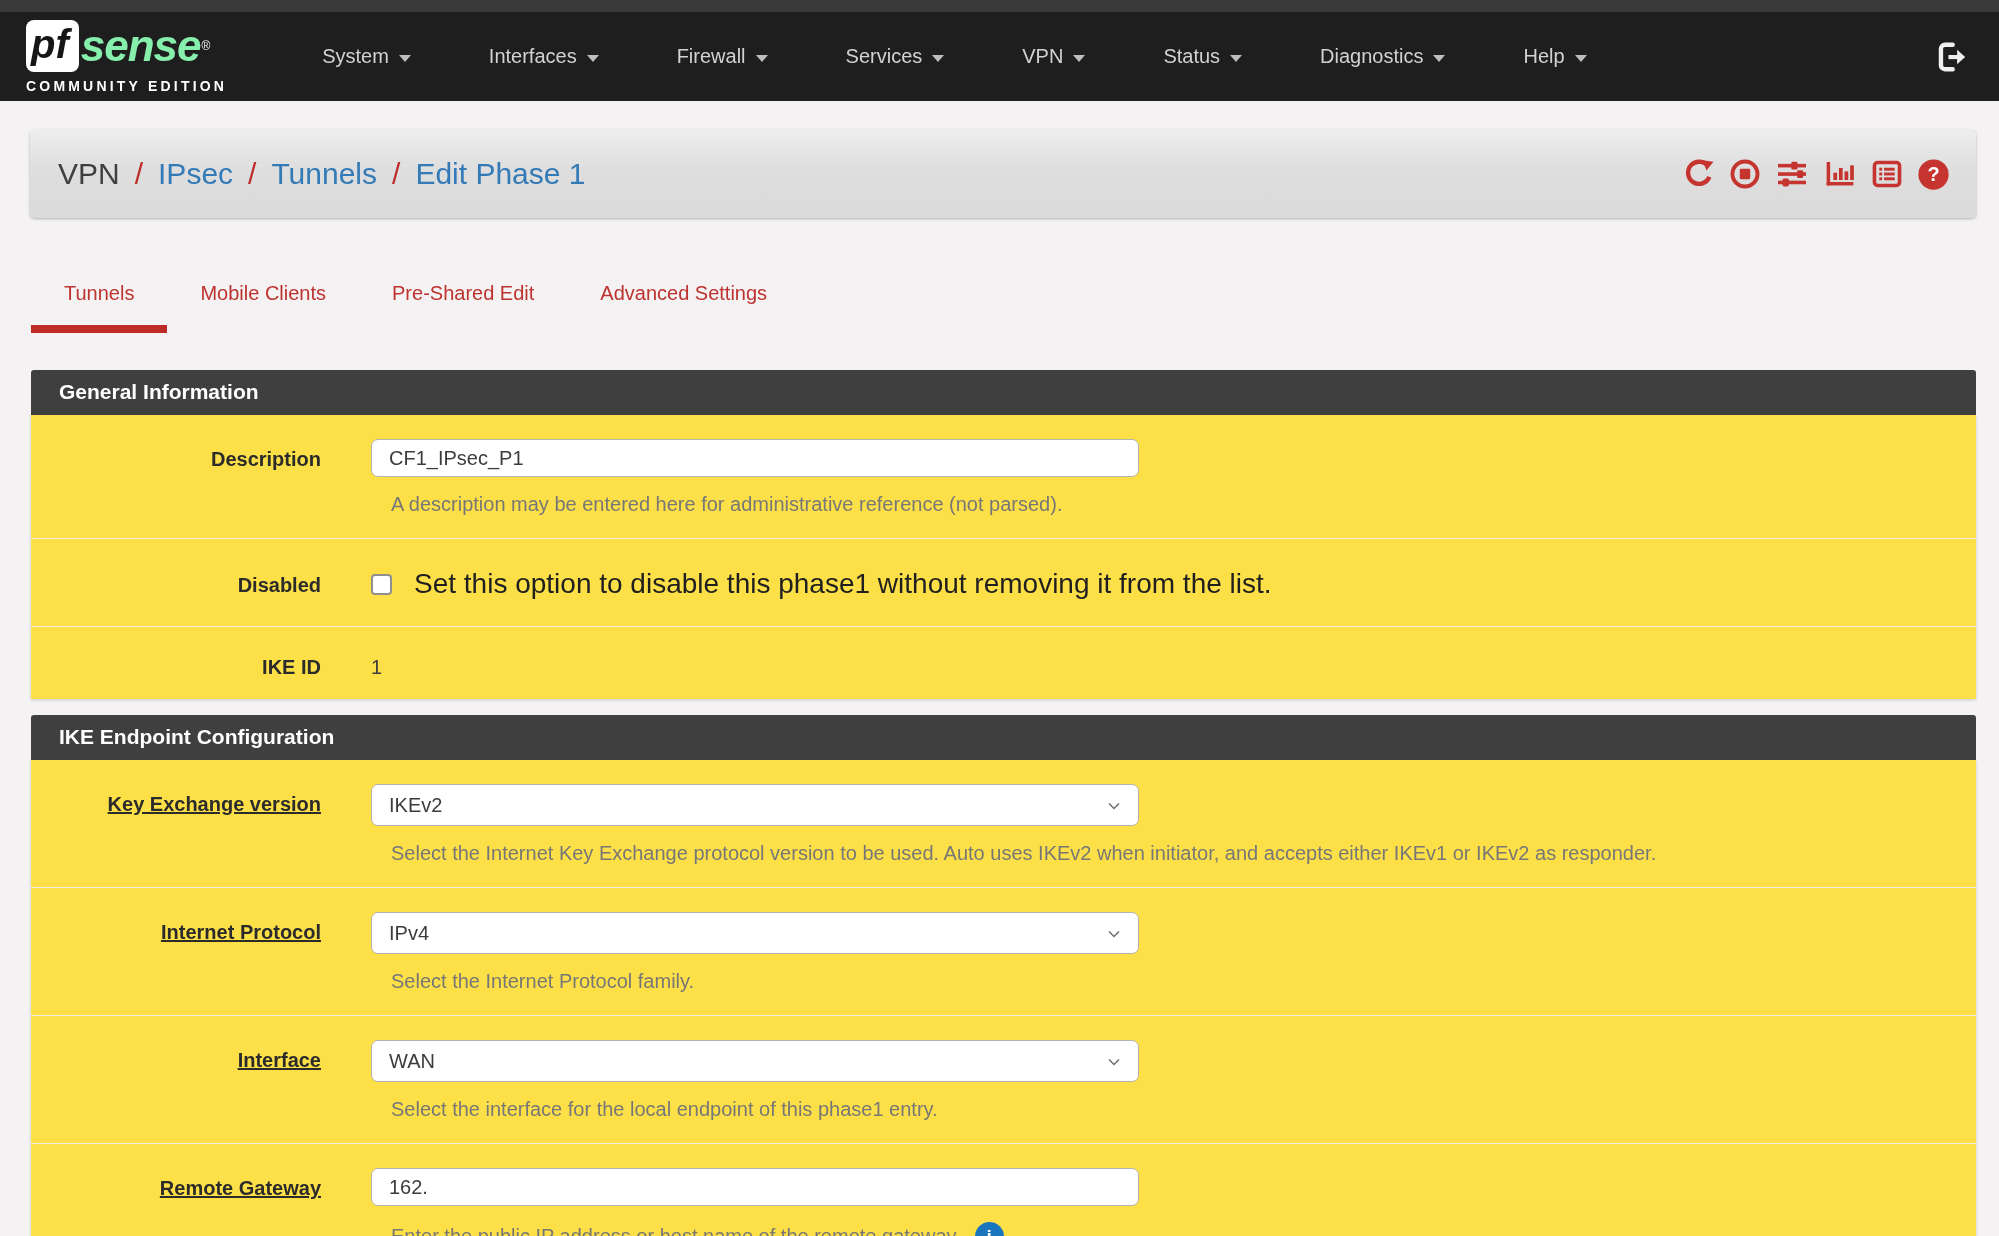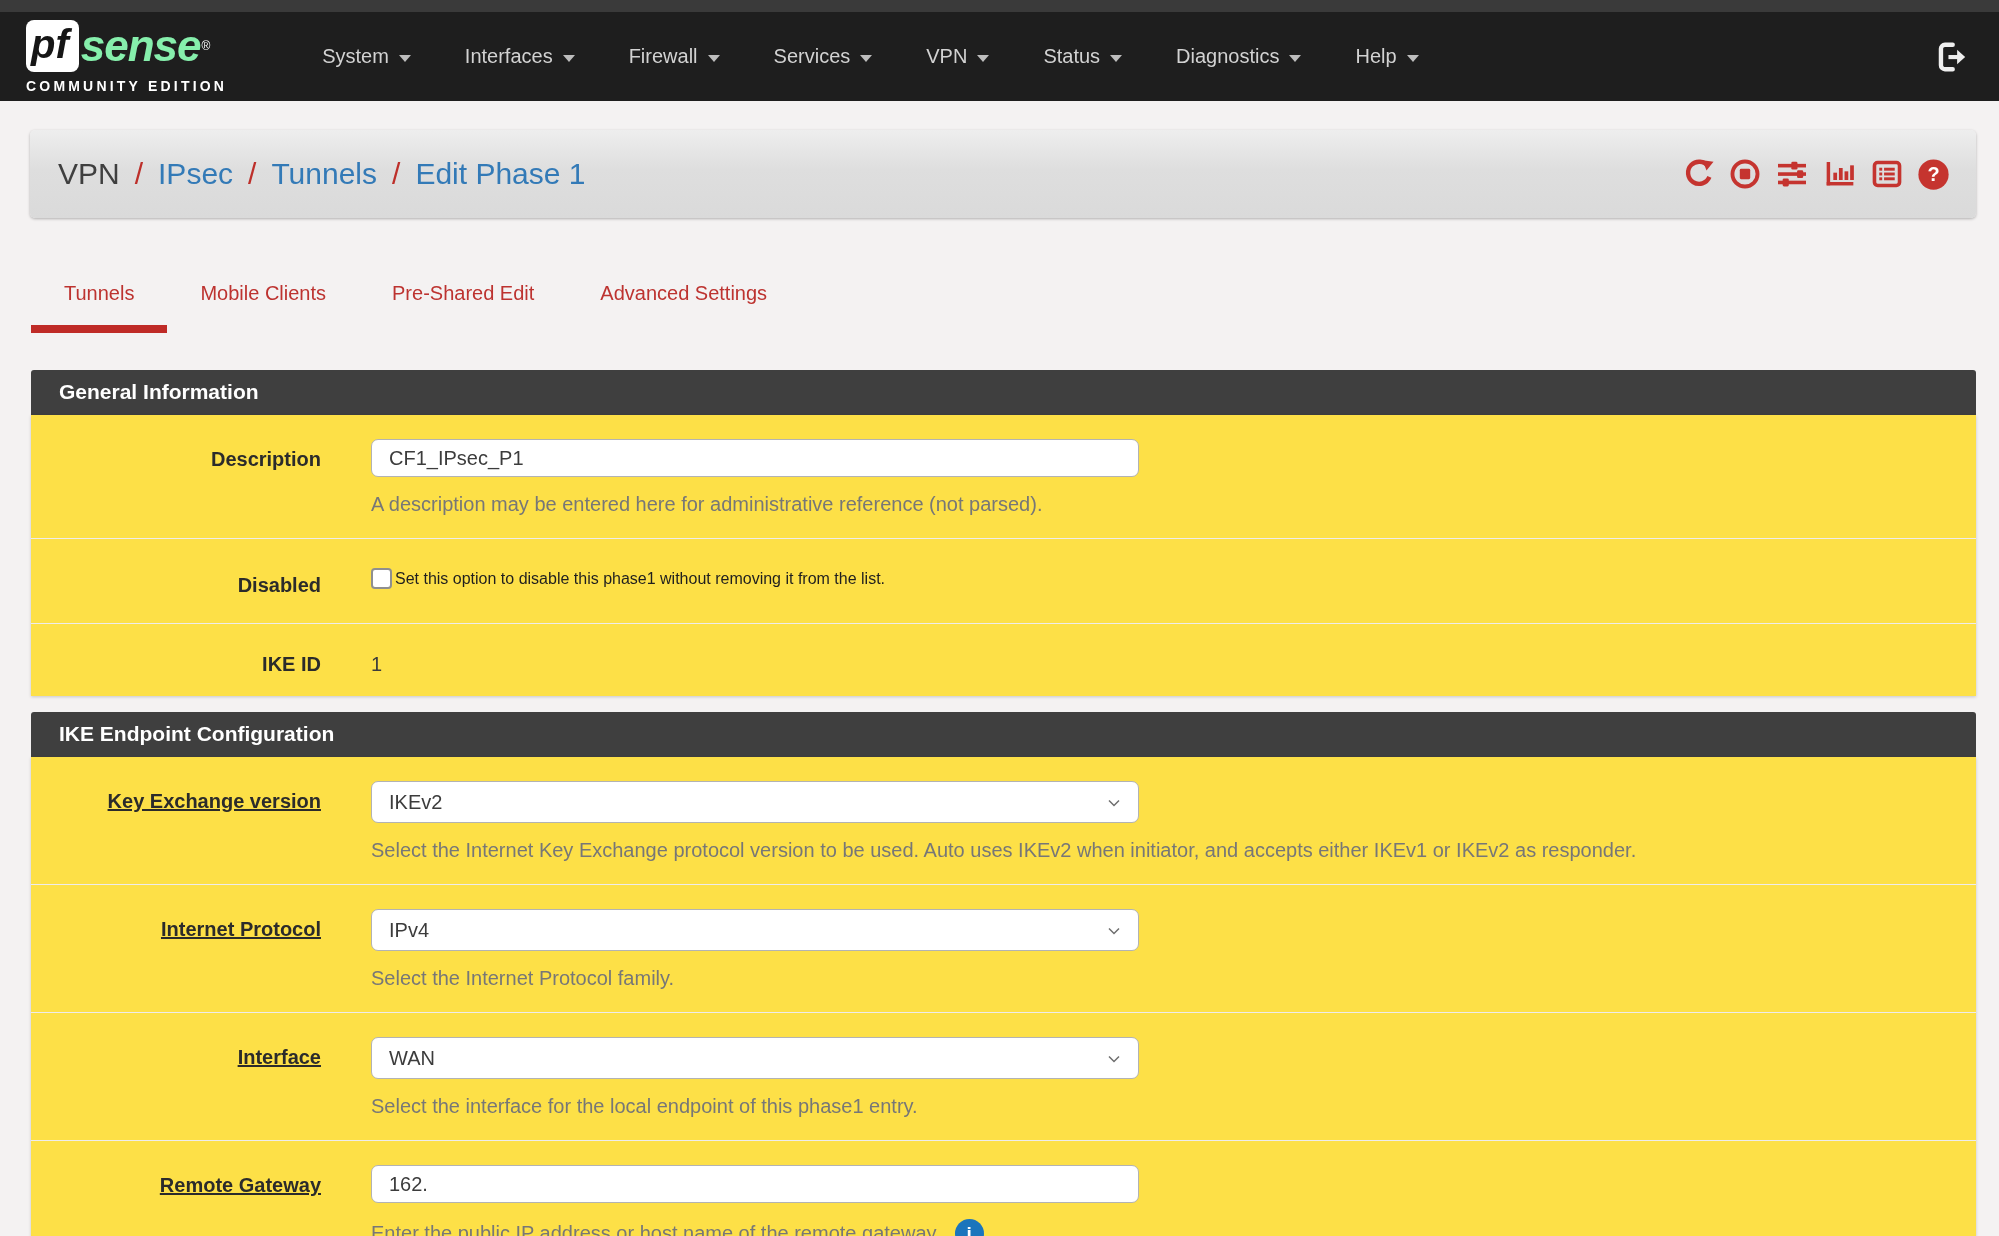--- a/index.html
+++ b/index.html
@@ -19,21 +19,21 @@
   .brand { display: flex; flex-direction: column; justify-content: center; margin-right: 68px; cursor: pointer; }
   .brand-row { display: flex; align-items: center; }
   .pf-box {
     background: #fff; color: #161616; border-radius: 8px;
     font-weight: bold; font-style: italic;
     font-size: 40px; line-height: 40px; padding: 4px 10px 8px 5px;
   }
   .brand-sense { color: #86efac; font-weight: bold; font-style: italic; font-size: 44px; letter-spacing: -1px; margin-left: 2px; }
   .brand-reg { color: #fff; font-size: 12px; vertical-align: super; margin-left: 1px; }
   .brand-sub { color: #fff; font-weight: bold; font-size: 14px; letter-spacing: 3.2px; margin-top: 6px; }
-  .nav-items { display: flex; align-items: flex-start; }
+  .nav-items { display: flex; align-items: flex-start; gap: 24px; }
   .nav-item {
     display: flex; align-items: center; gap: 10px;
     color: #d2d2d2; font-size: 20px; padding: 10px 27px; cursor: pointer; white-space: nowrap;
   }
   .caret {
     width: 0; height: 0; margin-top: 3px;
     border-left: 6px solid transparent; border-right: 6px solid transparent;
     border-top: 7px solid #bdbdbd;
   }
   .logout { margin-left: auto; cursor: pointer; display: flex; align-items: center; }
@@ -80,22 +80,22 @@
     width: 768px; height: 38px; border: 1px solid #b3b3b3; border-radius: 7px;
     font-family: "Liberation Sans", sans-serif; font-size: 20px; color: #3c3c3c;
     padding: 0 17px; background: #fff; outline: none;
   }
   .select {
     width: 768px; height: 42px; border: 1px solid #b3b3b3; border-radius: 7px;
     background: #fff; display: flex; align-items: center; padding: 16px 17px;
     font-size: 20px; color: #3c3c3c; cursor: pointer; position: relative;
   }
   .select .chev { position: absolute; right: 14px; top: 11px; }
-  .help-text { margin-top: 16px; font-size: 20px; color: #777777; display: flex; align-items: center; gap: 14px; }
-  .check-line { display: flex; align-items: center; gap: 3px; padding-top: 3px; font-size: 16px; color: #1f1f1f; }
+  .help-text { margin-top: 16px; font-size: 20px; color: #777777; display: flex; align-items: center; gap: 14px; margin-left: 20px; }
+  .check-line { display: flex; align-items: center; gap: 22px; padding-top: 3px; font-size: 28px; color: #1f1f1f; }
   .checkbox {
     width: 21px; height: 21px; border: 2px solid #8f8f8f; border-radius: 4px;
     background: #fff; cursor: pointer; flex: 0 0 21px;
   }
   .static-val { font-size: 20px; color: #3c3c3c; padding-top: 9px; }
   .info-badge {
     width: 29px; height: 29px; border-radius: 50%; background: #1b75bc;
     color: #fff; font-weight: bold; font-size: 19px;
     display: inline-flex; align-items: center; justify-content: center; cursor: pointer;
   }

